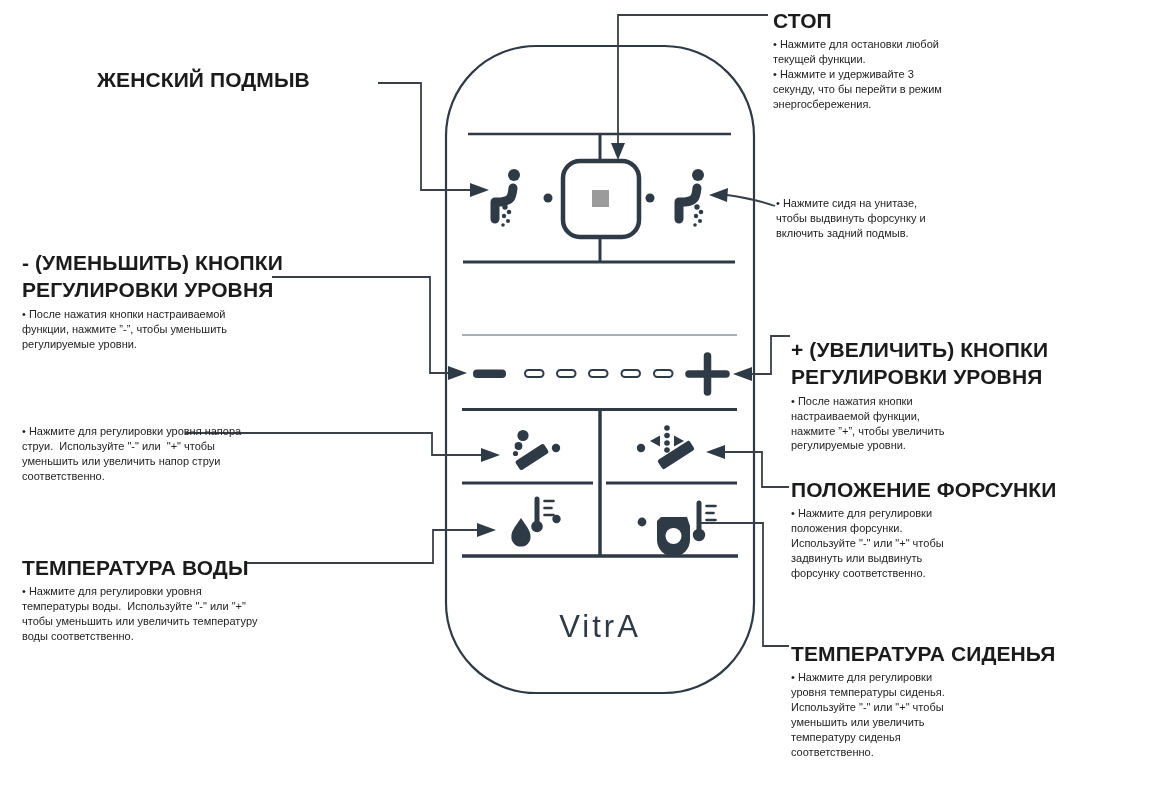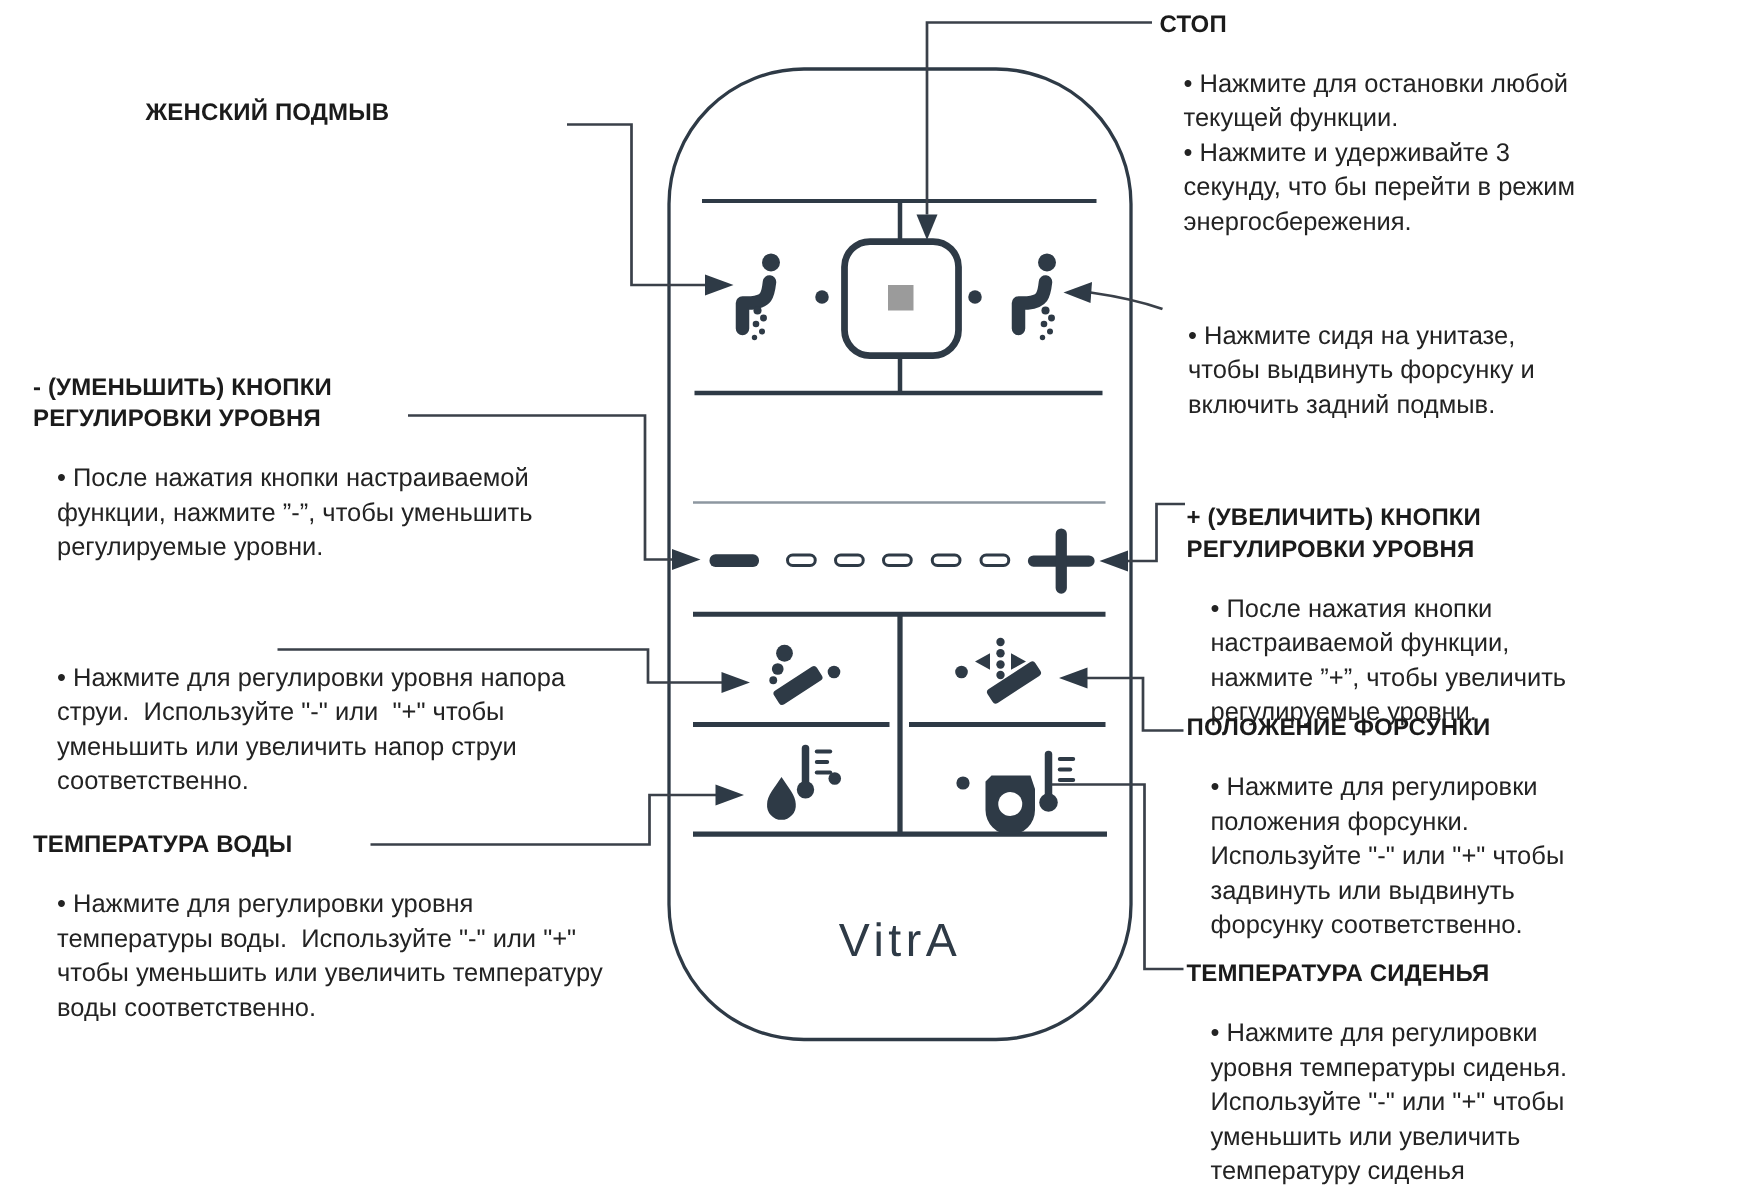--- a/index.html
+++ b/index.html
@@ -3,25 +3,25 @@
 <meta charset="utf-8">
 <style>
   html,body{margin:0;padding:0;background:#ffffff;}
   .canvas{
     position:relative;width:1162px;height:798px;background:#ffffff;overflow:hidden;
     font-family:"Liberation Sans",sans-serif;
   }
   svg.layer{position:absolute;left:0;top:0;}
   .ann{position:absolute;color:#1e1e1e;}
   .ann h3{
-    margin:0 0 3px 0;font-size:16px;font-weight:bold;line-height:1.3;
+    margin:0 0 3px 0;font-size:21px;font-weight:bold;line-height:1.3;
     white-space:pre-wrap;letter-spacing:0.1px;color:#1b1b1b;
   }
   .ann p{
-    margin:16px;font-size:17px;line-height:1.36;white-space:pre-wrap;color:#232323;
+    margin:0;font-size:11px;line-height:1.36;white-space:pre-wrap;color:#232323;
   }
 </style>
 </head>
 <body>
 
 <div class="canvas">
 
   <svg class="layer" width="1162" height="798" viewBox="0 0 1162 798">
 
     <g>

